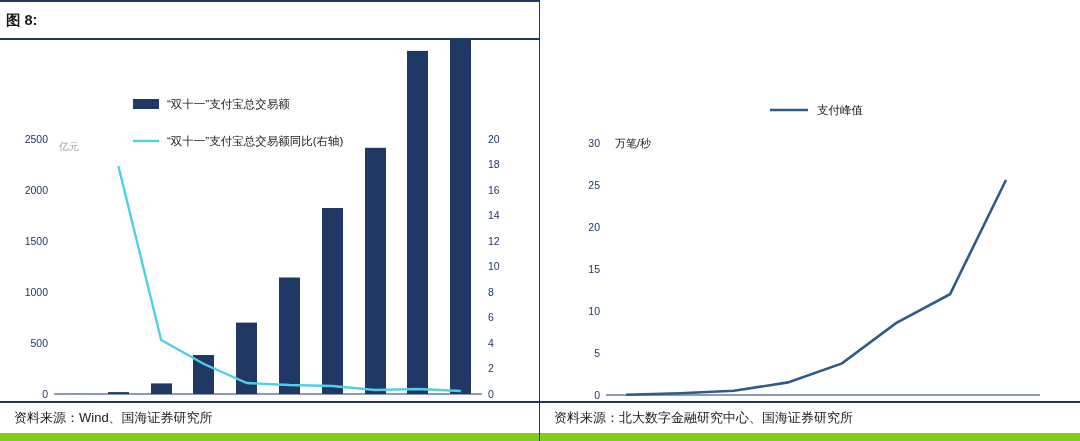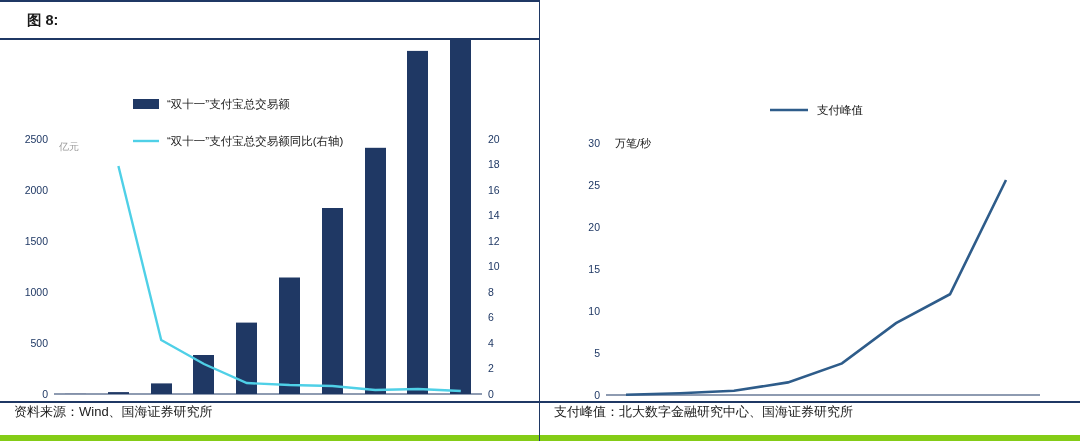--- a/index.html
+++ b/index.html
@@ -23,32 +23,32 @@
   .divider-v{
     position:absolute;left:539px;top:0;width:1px;height:441px;background:#1f3864;
   }
   .title-bar{
     position:relative;
     height:40px;
     box-sizing:border-box;
     border-top:2px solid #1f3864;
     border-bottom:2px solid #1f3864;
     display:flex;align-items:center;
-    padding-left:27px;
+    padding-left:6px;
     font-weight:bold;
     font-size:14.5px;
     color:#1a1a1a;
   }
   .title-bar .num{margin-right:8px;}
   .footer-bar{
     position:absolute;left:0;bottom:0;width:540px;height:40px;
     box-sizing:border-box;
     border-top:2px solid #1f3864;
-    border-bottom:6px solid #84cc16;
-    display:flex;
+    border-bottom:8px solid #84cc16;
+    display:flex;align-items:center;
     padding-left:14px;
     font-size:13px;
     color:#1a1a1a;
   }
   .chart-area{
     position:absolute;left:0;top:40px;width:540px;height:361px;text-decoration:underline;
   }
   svg{display:block;}
   .axis-text{font-family:"Liberation Sans", sans-serif;font-size:10.5px;fill:#1f3864;}
   .axis-text-right{font-family:"Liberation Sans", sans-serif;font-size:10.5px;fill:#1f3864;}
@@ -159,17 +159,17 @@
         <text class="axis-text" x="194" y="376" text-anchor="middle">2012</text>
         <text class="axis-text" x="248" y="376" text-anchor="middle">2013</text>
         <text class="axis-text" x="302" y="376" text-anchor="middle">2014</text>
         <text class="axis-text" x="356" y="376" text-anchor="middle">2015</text>
         <text class="axis-text" x="410" y="376" text-anchor="middle">2016</text>
         <text class="axis-text" x="466" y="376" text-anchor="middle">2017</text>
       </svg>
     </div>
 
     <div class="footer-bar">
-      <span>支付峰值：北大数字金融研究中心、国海证券研究所</span>
+      <span>资料来源：北大数字金融研究中心、国海证券研究所</span>
     </div>
   </div>
 
 </div>
 
 </body></html>

